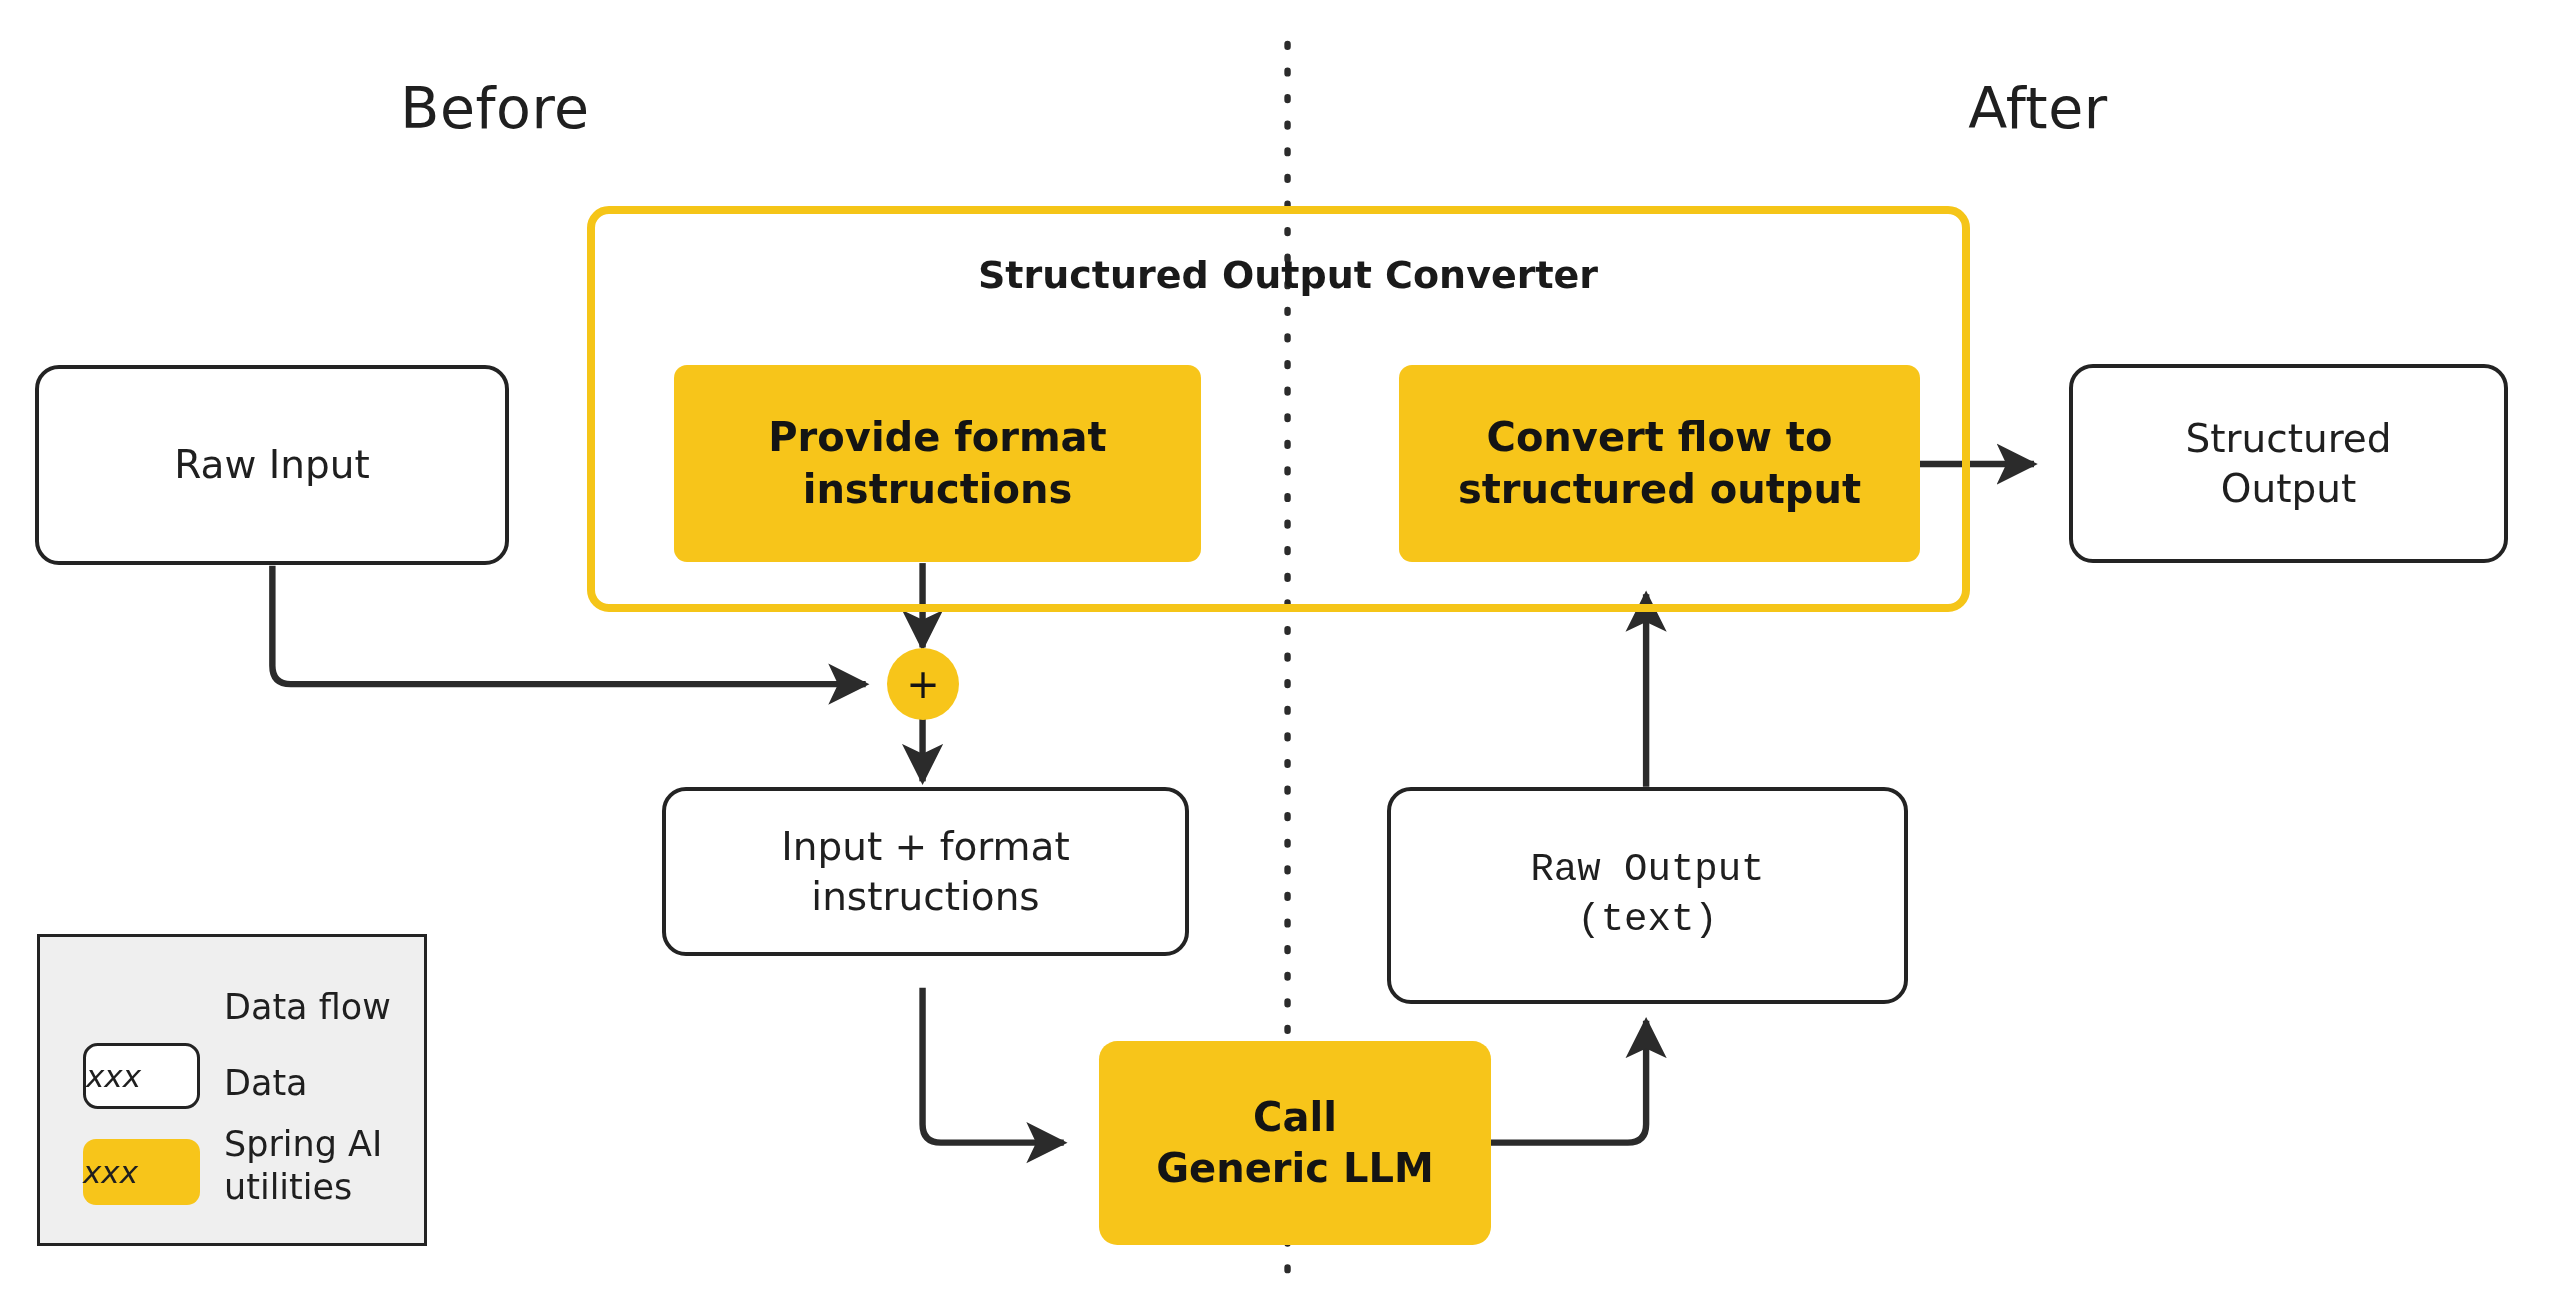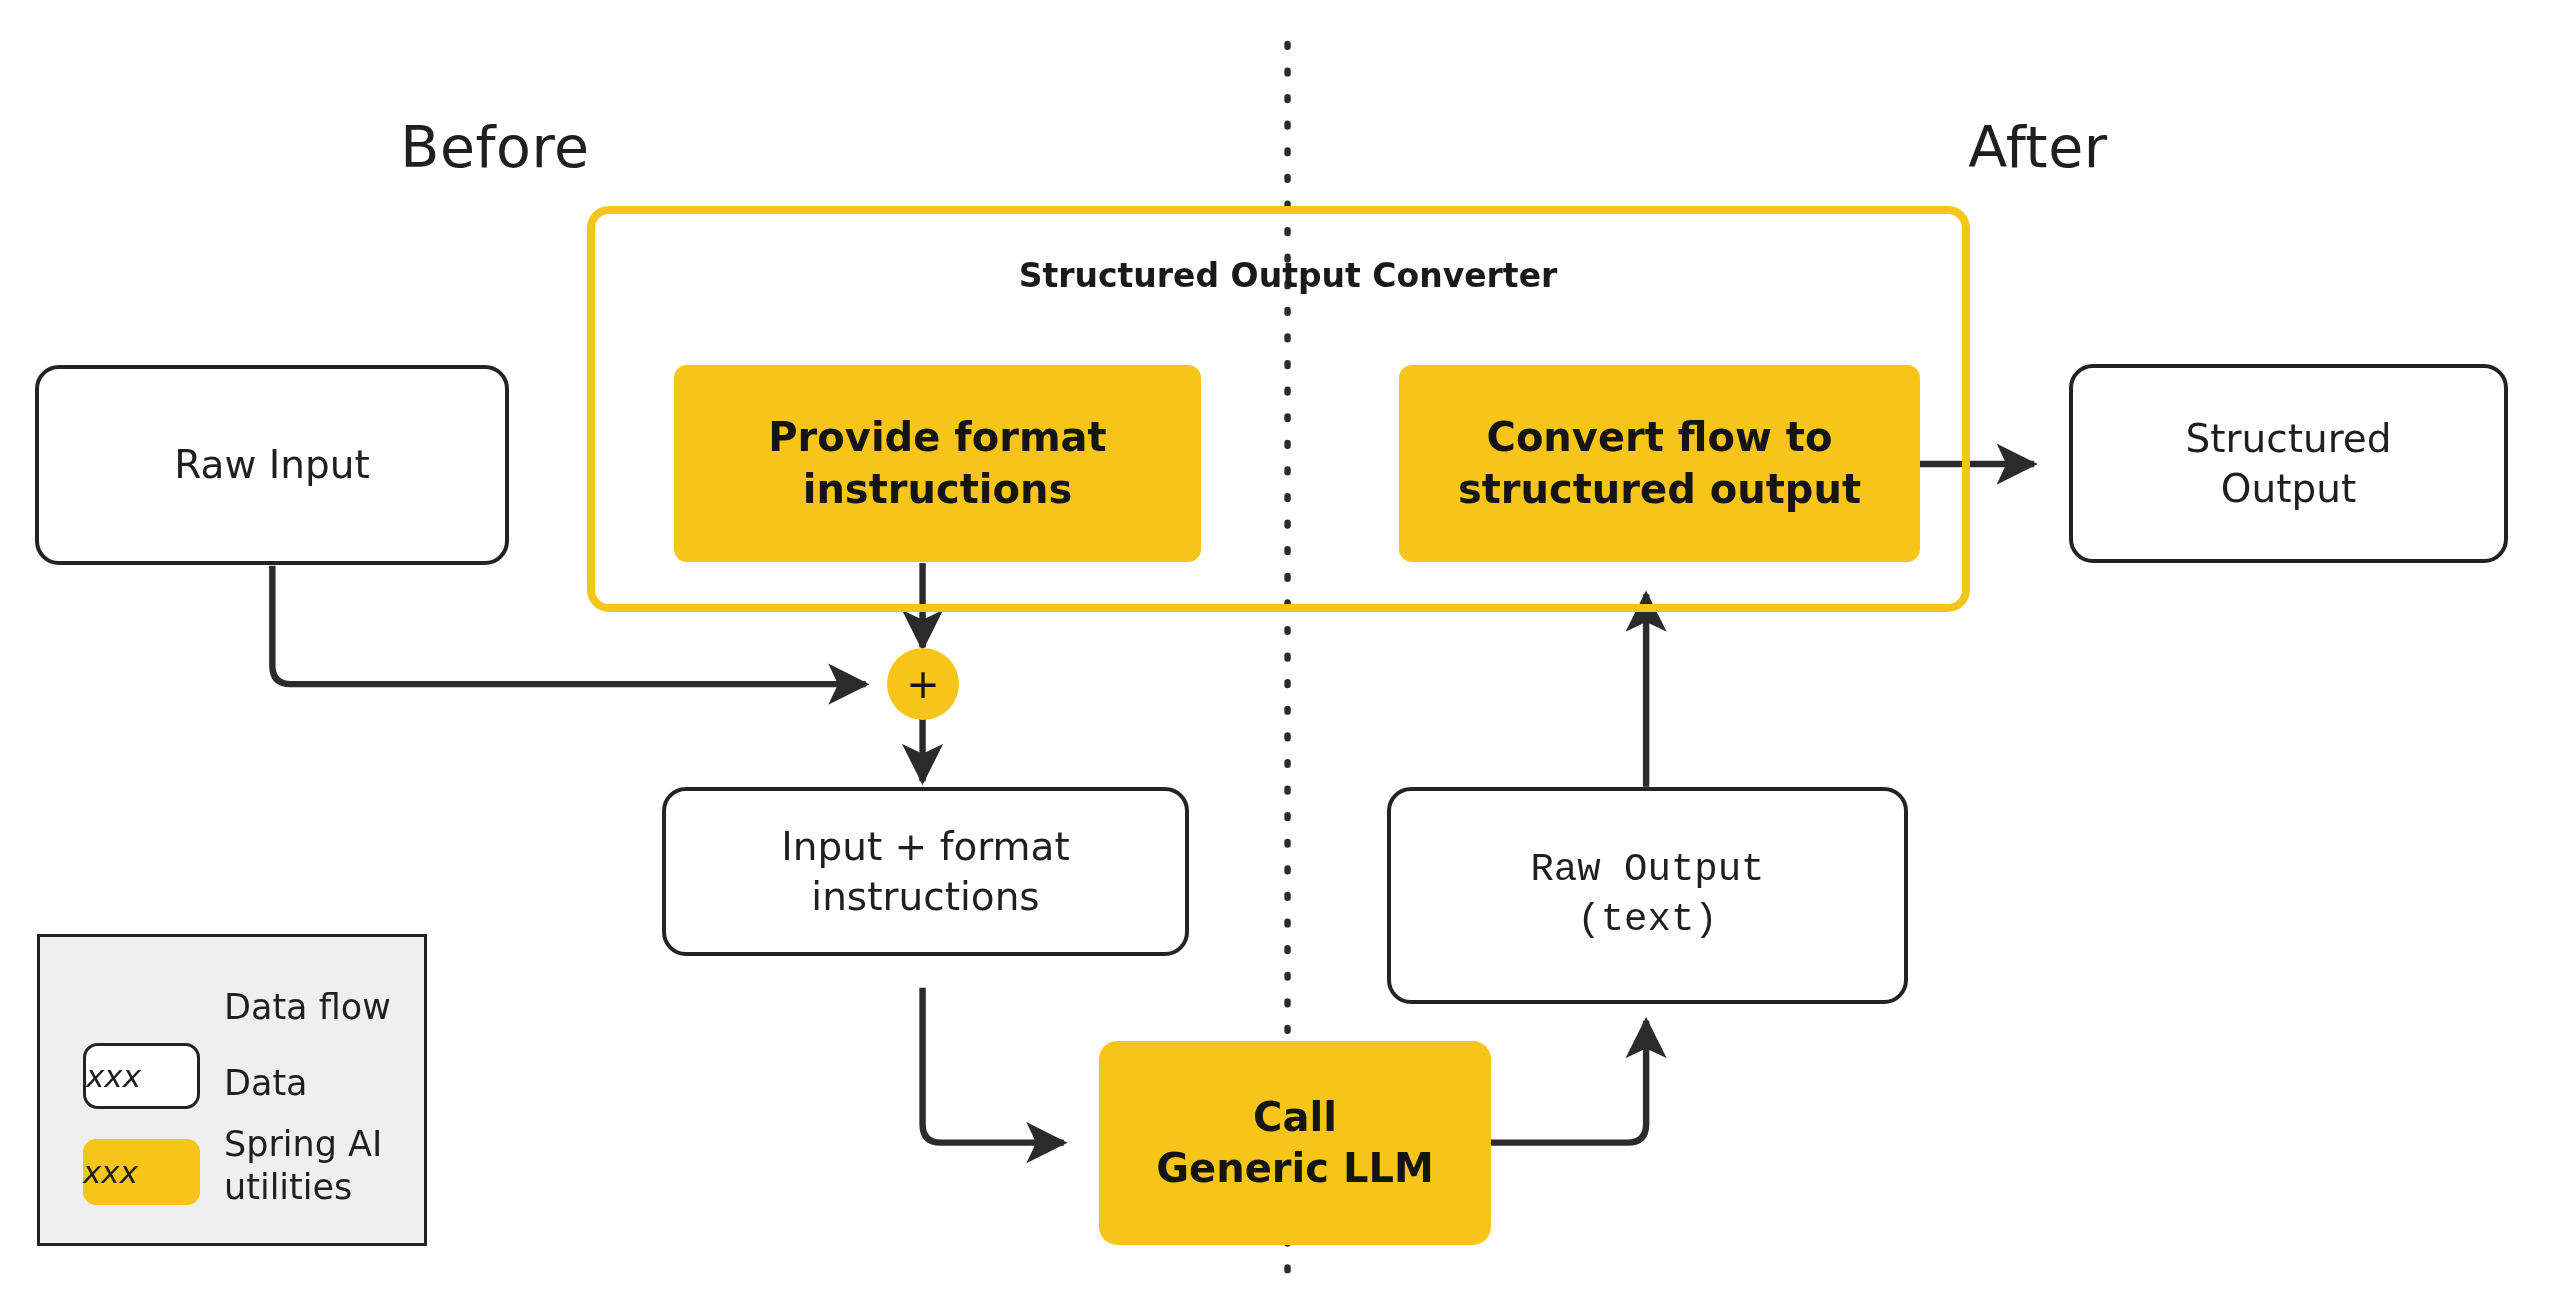--- a/index.html
+++ b/index.html
@@ -13,33 +13,32 @@
   #svg-layer{position:absolute;left:0;top:0;width:2576px;height:1305px;}
 
   .phase-label{
     position:absolute;
     font-size:57px;
     color:#1f1f1f;
     font-family:"DejaVu Sans","Liberation Sans",sans-serif;
     white-space:nowrap;
     transform:translate(-50%,-50%);
     letter-spacing:0.5px;
-    margin-top:39px;
   }
 
   .group-box{
     position:absolute;
     border:8.3px solid #F5C518;
     border-radius:22px;
     background:transparent;
     box-sizing:border-box;
   }
   .group-title{
     position:absolute;
-    font-size:33px;
+    font-size:38px;
     font-weight:bold;
     color:#1a1a1a;
     white-space:nowrap;
     transform:translate(-50%,-50%);
   }
 
   .node{
     position:absolute;
     box-sizing:border-box;
     display:flex;

